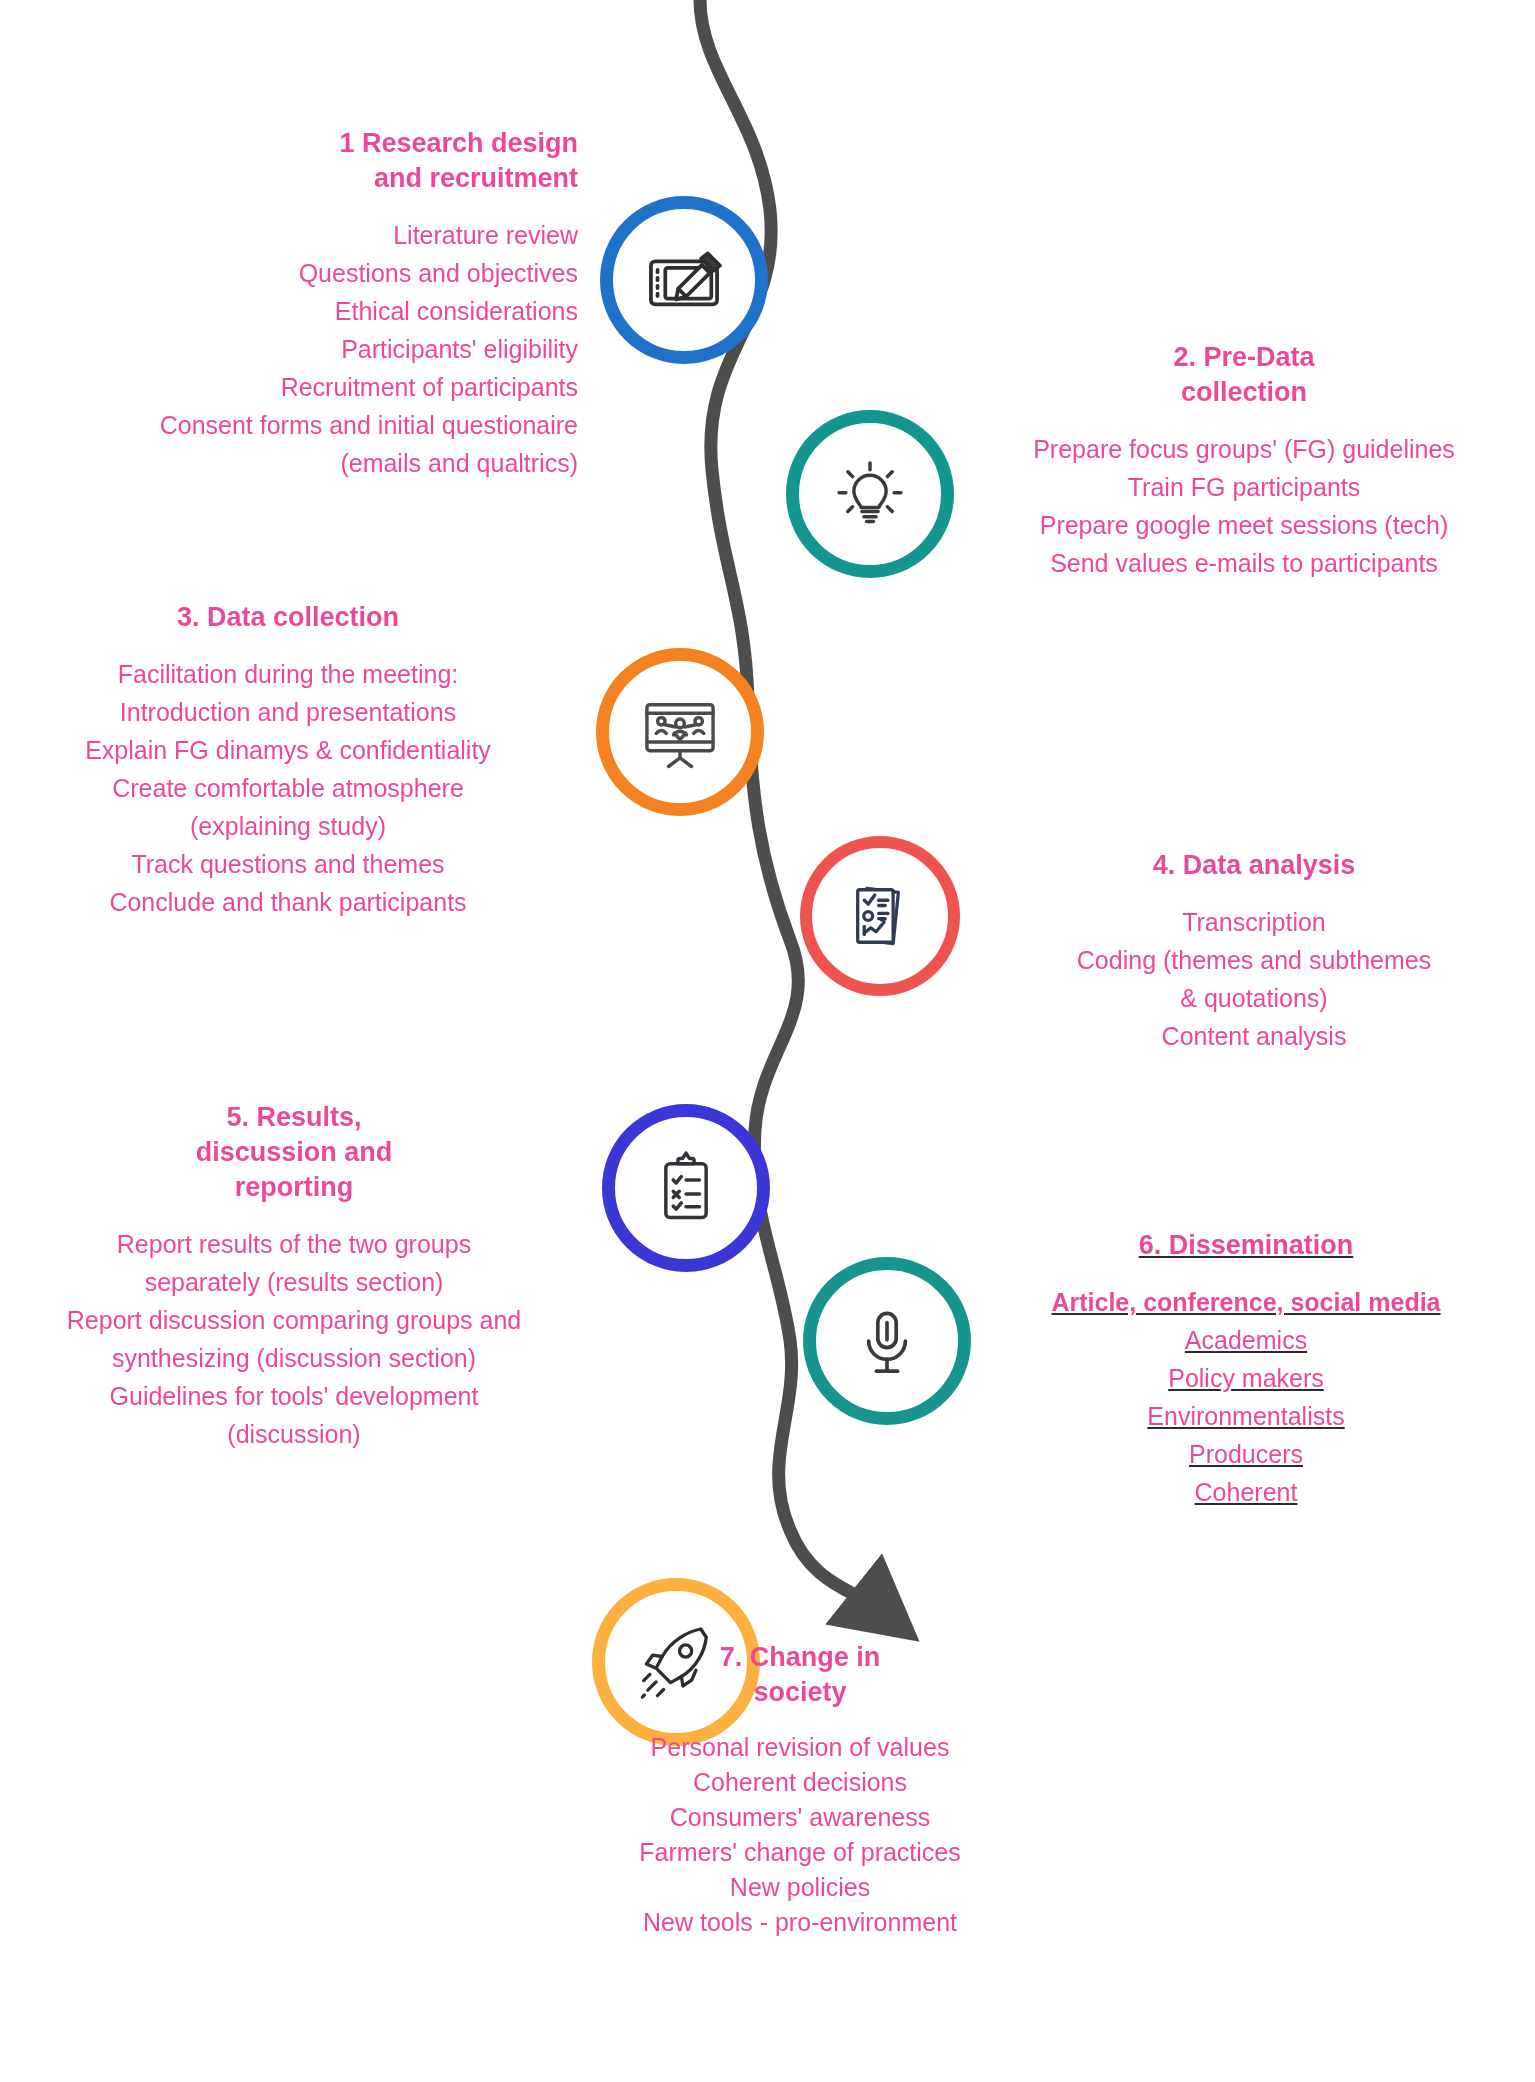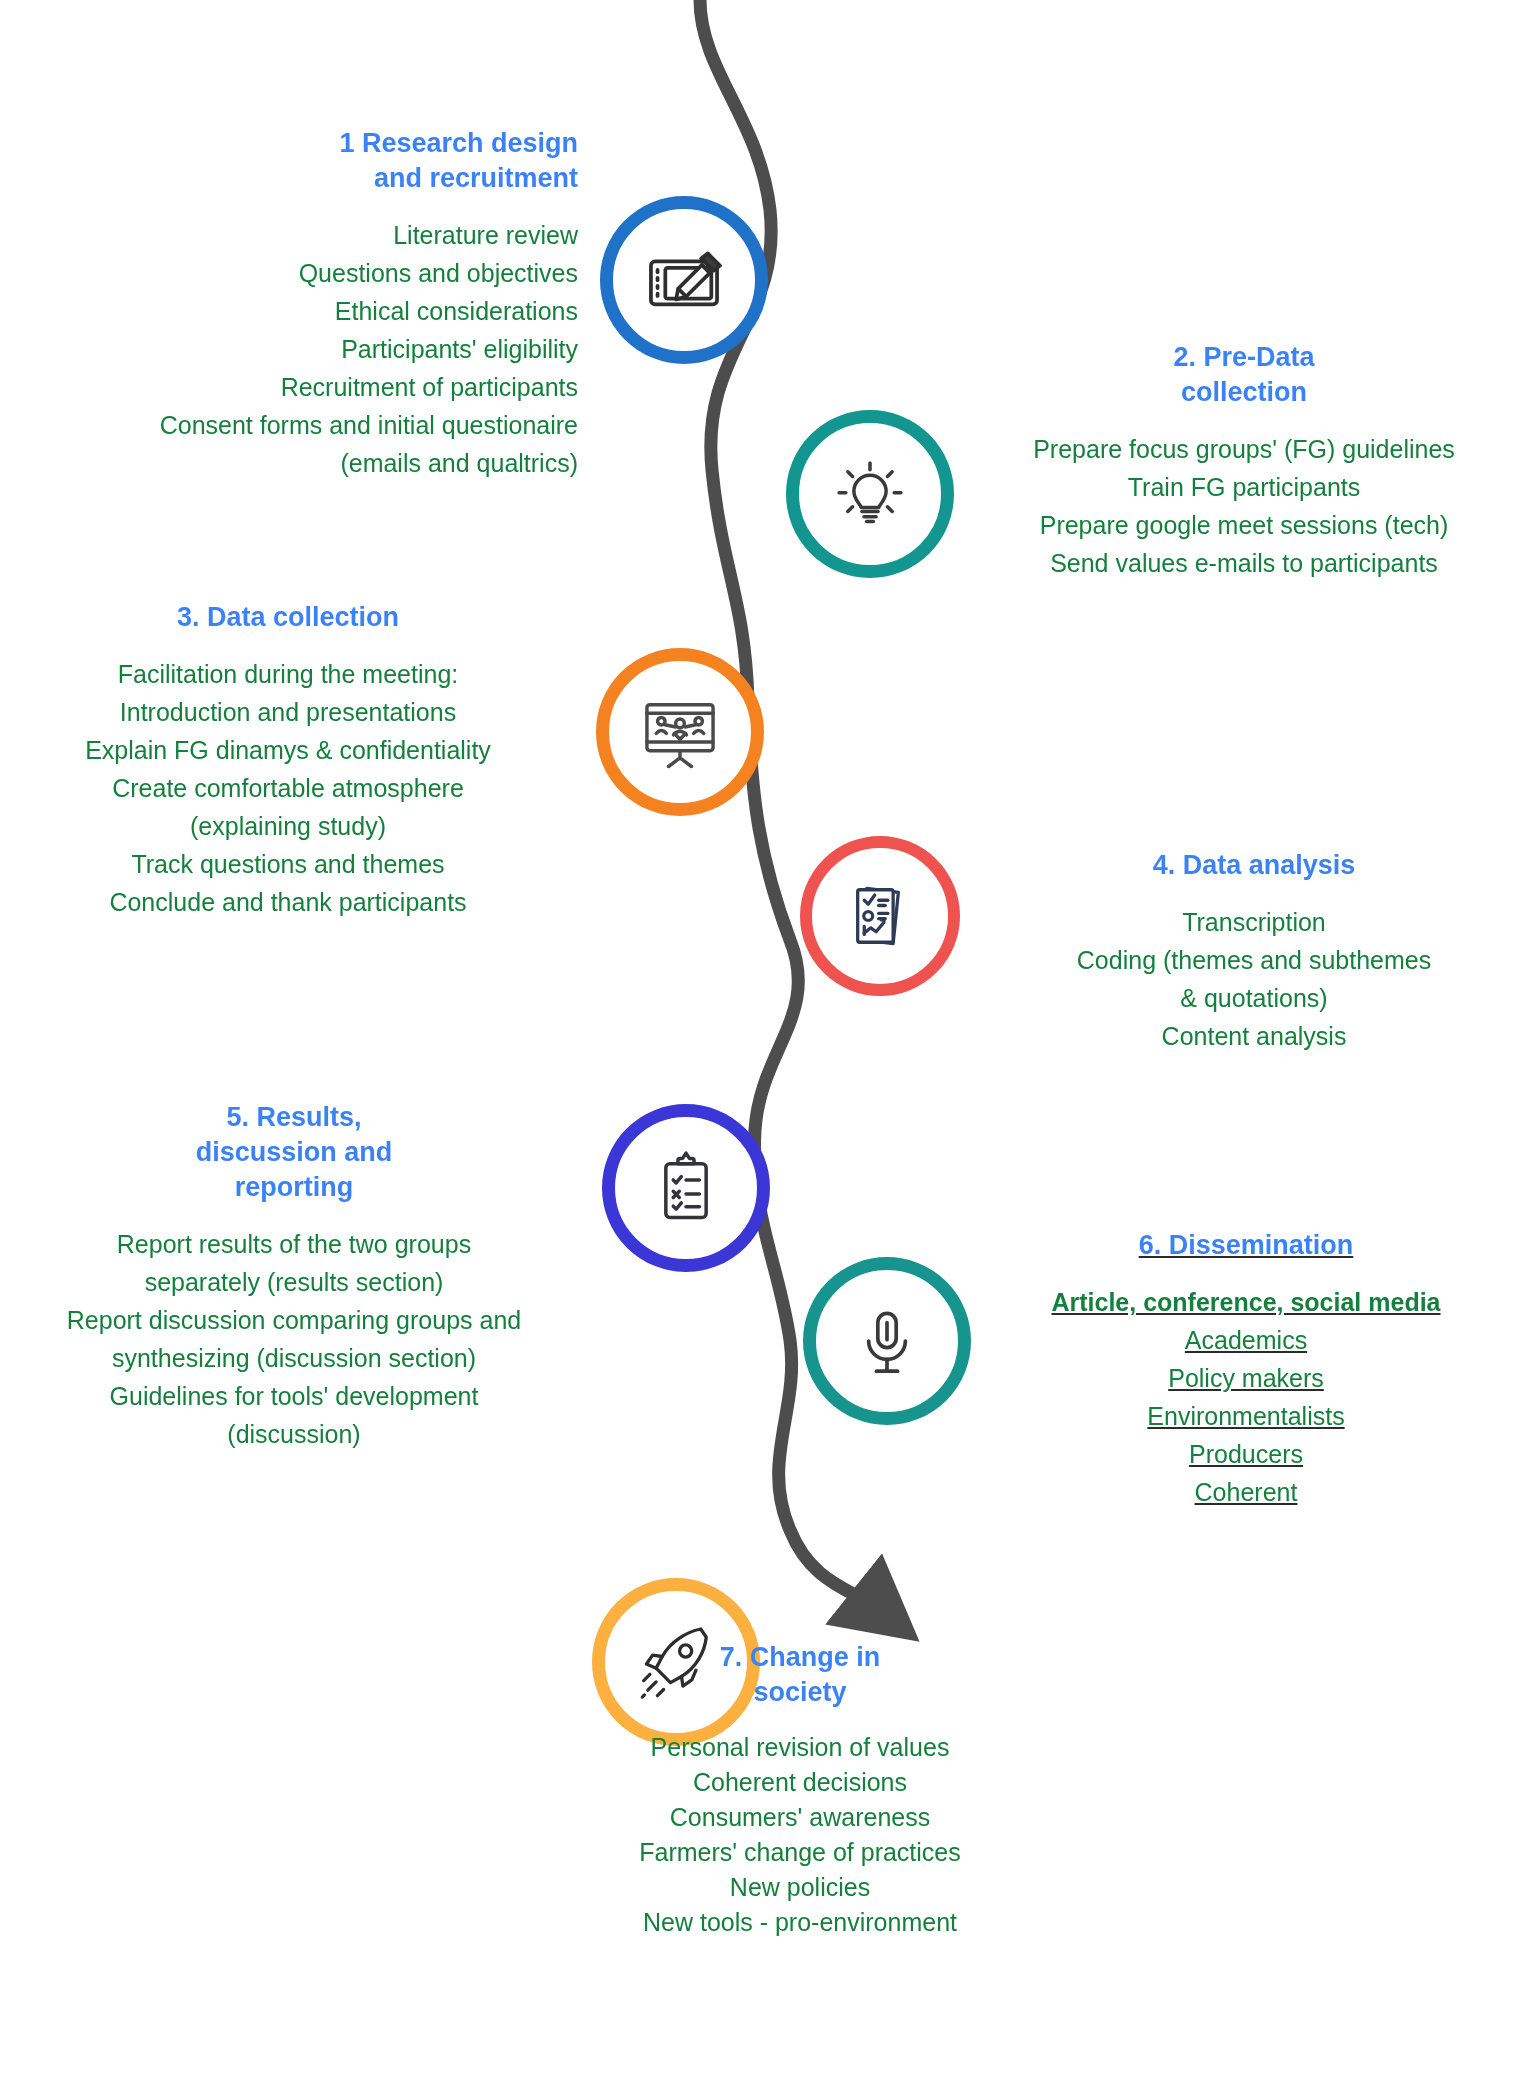--- a/index.html
+++ b/index.html
@@ -42,28 +42,28 @@
 
   
   .block {
     position: absolute;
     box-sizing: border-box;
   }
   .block .heading {
     font-weight: bold;
     font-size: 27px;
     line-height: 1.30;
-    color: #3b82f6;
+    color: #ec4899;
     margin: 0 0 20px 0;
     white-space: pre-line;
   }
   .block .line {
     font-size: 25px;
     line-height: 1.52;
-    color: #15803d;
+    color: #ec4899;
     white-space: pre-line;
   }
   .block .line.bold {
     font-weight: bold;
   }
   .align-center { text-align: center; }
   .align-right  { text-align: right; }
   .tight .line { line-height: 1.40; }
 </style>
 </head>

